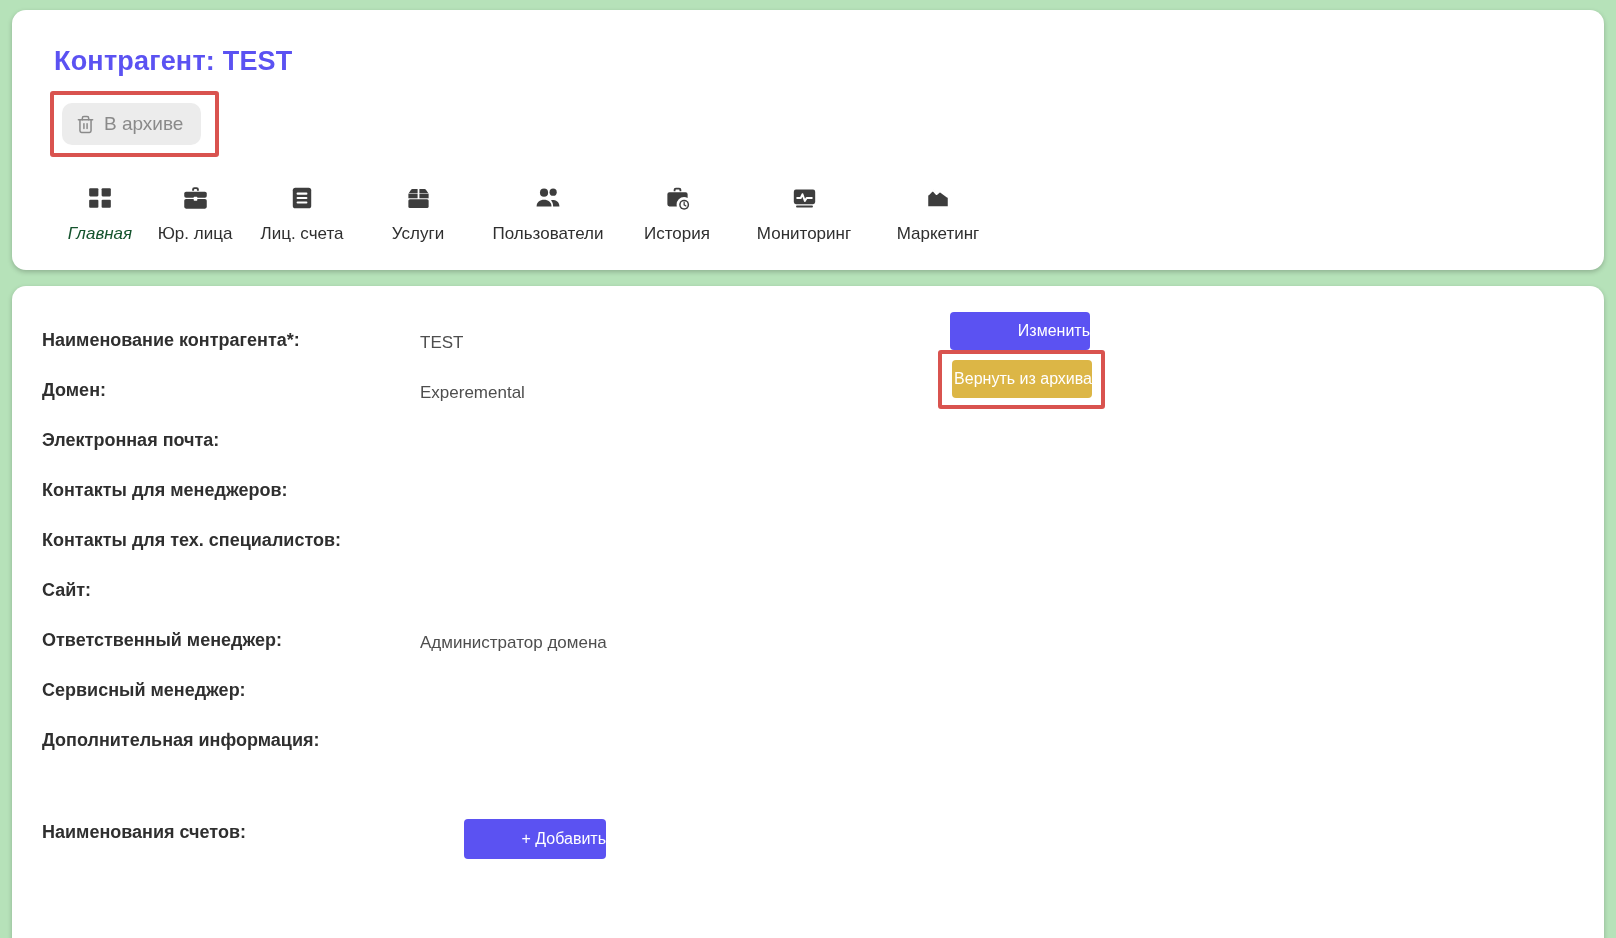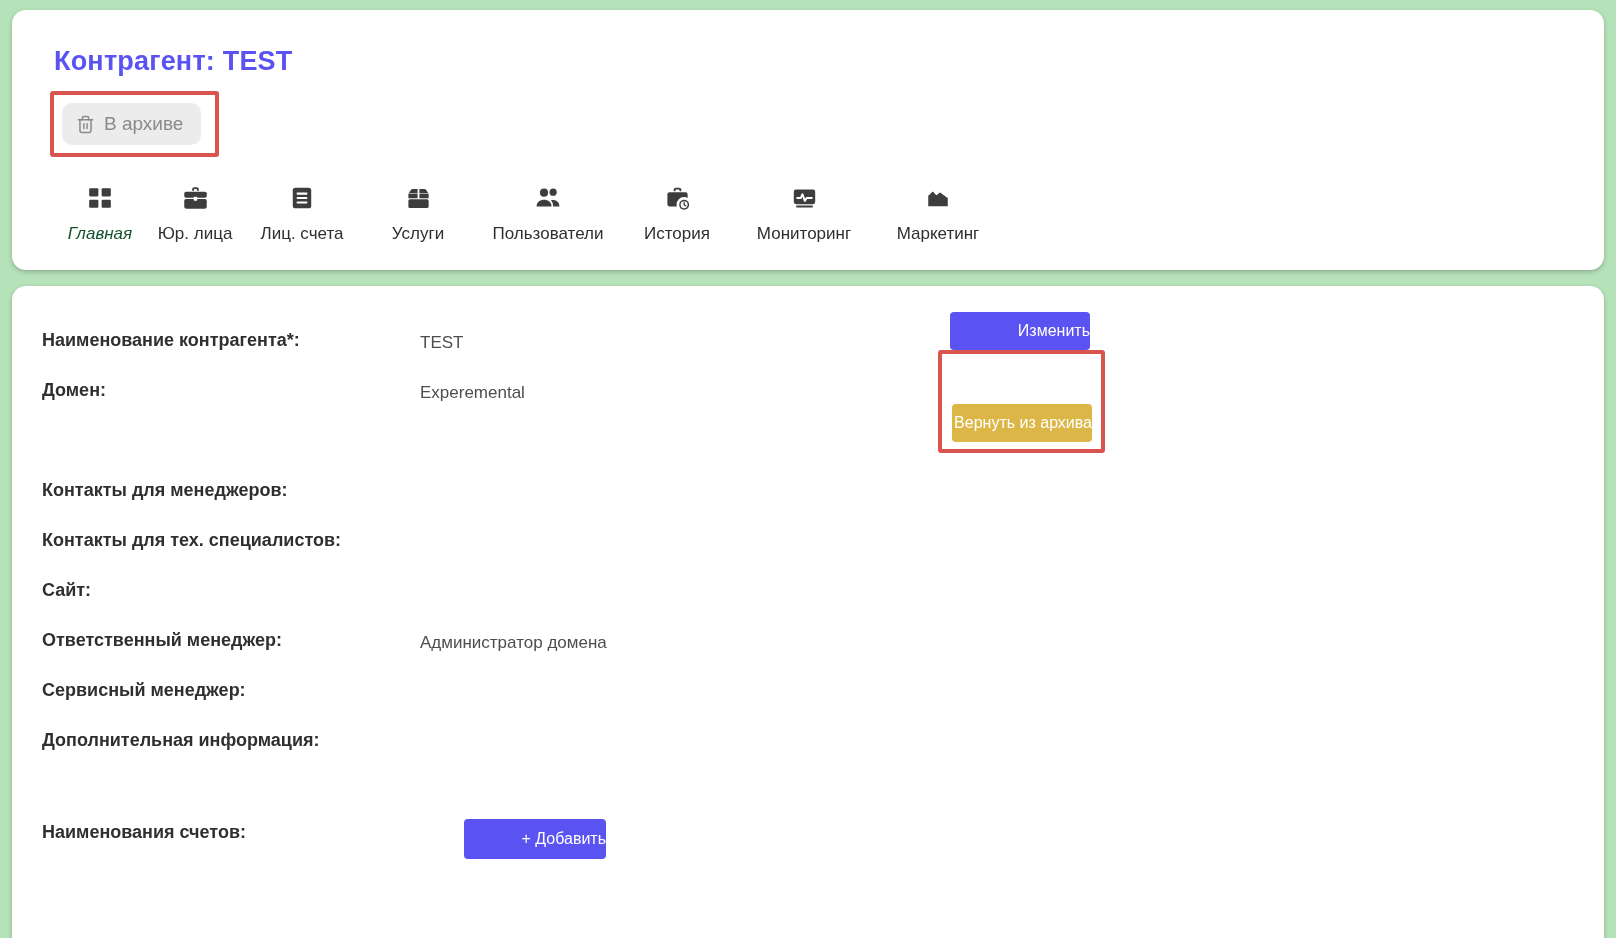--- a/index.html
+++ b/index.html
@@ -136,21 +136,21 @@
   .btn {
     border: none;
     border-radius: 4px;
     font-family: "Liberation Sans", sans-serif;
     font-size: 16px;
     color: #ffffff;
     cursor: pointer;
     text-align: right;
   }
   .btn-primary { background: #5b52f2; }
-  .btn-warn { background: #dcb646; margin-top: 44px; }
+  .btn-warn { background: #dcb646; }
 
   .btn-edit {
     position: absolute;
     left: 0;
     top: -14px;
     width: 140px;
     height: 38px;
   }
   .btn-return-wrap {
     position: absolute;
@@ -313,20 +313,21 @@
         </div>
       </div>
     </div>
 
     <div class="form-row">
       <div class="f-label">Домен:</div>
       <div class="f-value">Experemental</div>
     </div>
 
     <div class="form-row">
+      <div class="f-label">Электронная почта:</div>
       <div class="f-value"></div>
     </div>
 
     <div class="form-row">
       <div class="f-label">Контакты для менеджеров:</div>
       <div class="f-value"></div>
     </div>
 
     <div class="form-row">
       <div class="f-label">Контакты для тех. специалистов:</div>

